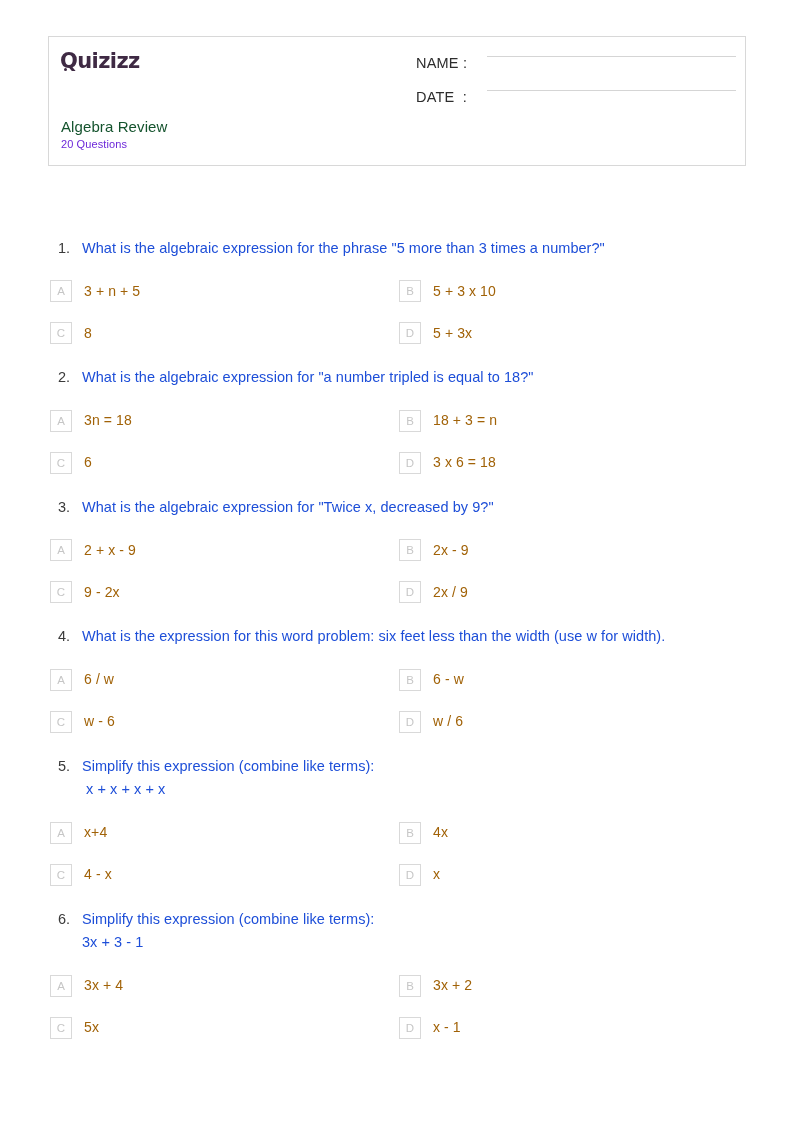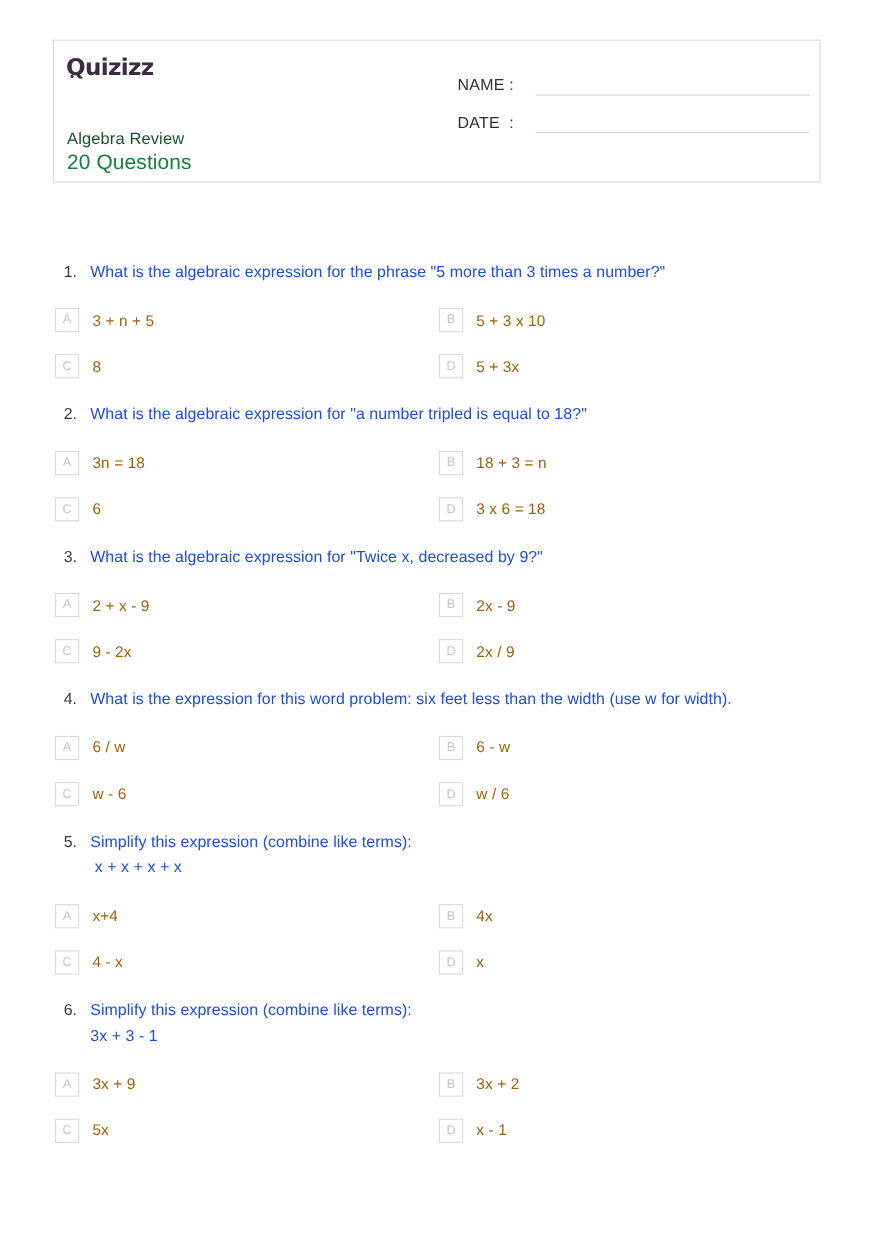--- a/index.html
+++ b/index.html
@@ -66,36 +66,35 @@
     font-size: 15px;
     font-weight: 400;
     color: #14532d;
     line-height: 1.3;
     letter-spacing: 0.1px;
   }
   .quiz-subtitle {
     position: absolute;
     left: 12px;
     top: 100px;
-    font-size: 19px;
+    font-size: 11px;
     font-weight: 400;
-    color: #15803d;
+    color: #6d28d9;
     line-height: 1.3;
     letter-spacing: 0.1px;
   }
 
   .meta-fields {
     position: absolute;
     left: 367px;
     top: 18px;
     width: 320px;
   }
   .meta-row {
     display: flex;
-    align-items: flex-end;
     height: 34px;
     gap: 12px;
   }
   .meta-label {
     font-size: 14.5px;
     color: #2d2d2d;
     white-space: pre;
     padding-bottom: 3px;
     letter-spacing: 0.2px;
   }
@@ -353,21 +352,21 @@
       <div class="question-block">
         <div class="q-head">
           <div class="q-num">6.</div>
           <div class="q-text">Simplify this expression (combine like terms):
 3x + 3 - 1</div>
         </div>
         <div style="margin-top: 10px;">
           <div class="opt-row">
             <div class="opt-cell left">
               <span class="opt-letter">A</span>
-              <span class="opt-text">3x + 9</span>
+              <span class="opt-text">3x + 4</span>
             </div>
             <div class="opt-cell right">
               <span class="opt-letter">B</span>
               <span class="opt-text">3x + 2</span>
             </div>
           </div>
           <div class="opt-row">
             <div class="opt-cell left">
               <span class="opt-letter">C</span>
               <span class="opt-text">5x</span>

